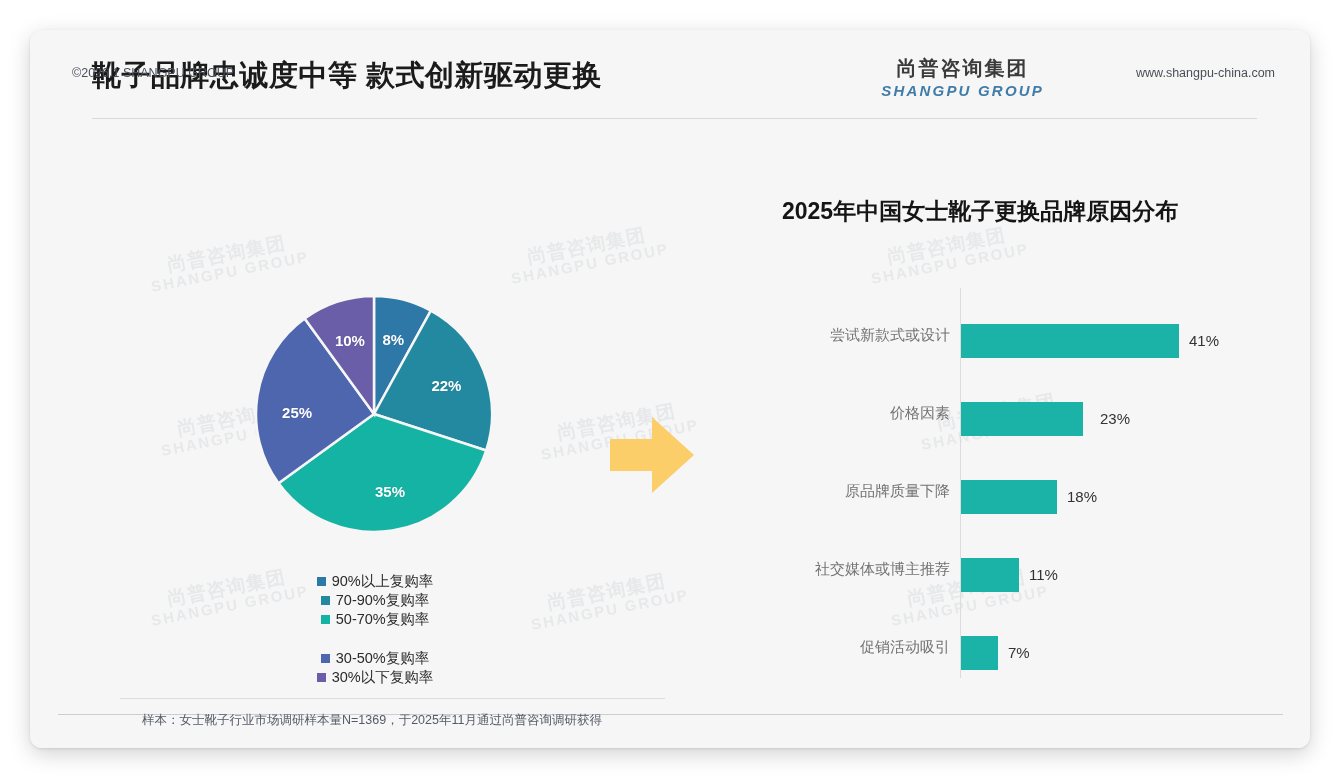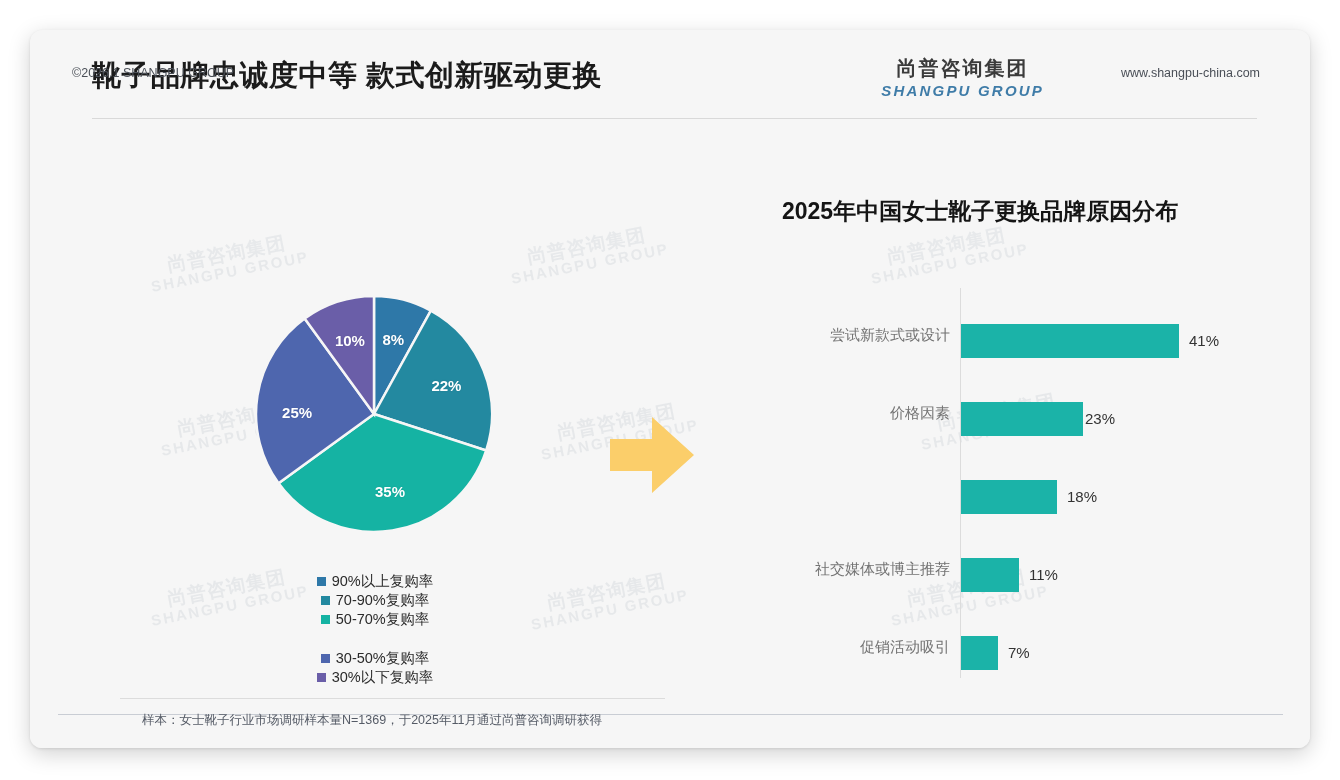--- a/index.html
+++ b/index.html
@@ -243,21 +243,21 @@
   .footer-left {
     position: absolute;
     left: 42px;
     top: 36px;
     font-size: 12.5px;
     color: #4a4f57;
     white-space: nowrap;
   }
   .footer-right {
     position: absolute;
-    right: 50px;
+    right: 35px;
     top: 36px;
     font-size: 12.5px;
     color: #4a4f57;
     white-space: nowrap;
   }
 </style>
 </head>
 <body>
 
 <div id="slide">
@@ -369,23 +369,24 @@
     <div class="bar-axis"></div>
     <div id="bar-rows">
         <div class="bar-row" style="top: 25px;">
           <div class="bar-cat">尝试新款式或设计</div>
           <div class="bar-rect" style="width: 218px; background: rgb(27, 179, 168);"></div>
           <div class="bar-val" style="left: 407px;">41%</div>
         </div>
         <div class="bar-row" style="top: 103px;">
           <div class="bar-cat">价格因素</div>
           <div class="bar-rect" style="width: 122px; background: rgb(27, 179, 168);"></div>
-          <div class="bar-val" style="left: 303px;">23%</div>
+          <div class="bar-val" style="left: 318px;">23%</div>
         </div>
         <div class="bar-row" style="top: 181px;">
+          <div class="bar-cat">原品牌质量下降</div>
           <div class="bar-rect" style="width: 96px; background: rgb(27, 179, 168);"></div>
           <div class="bar-val" style="left: 285px;">18%</div>
         </div>
         <div class="bar-row" style="top: 259px;">
           <div class="bar-cat">社交媒体或博主推荐</div>
           <div class="bar-rect" style="width: 58px; background: rgb(27, 179, 168);"></div>
           <div class="bar-val" style="left: 247px;">11%</div>
         </div>
         <div class="bar-row" style="top: 337px;">
           <div class="bar-cat">促销活动吸引</div>

